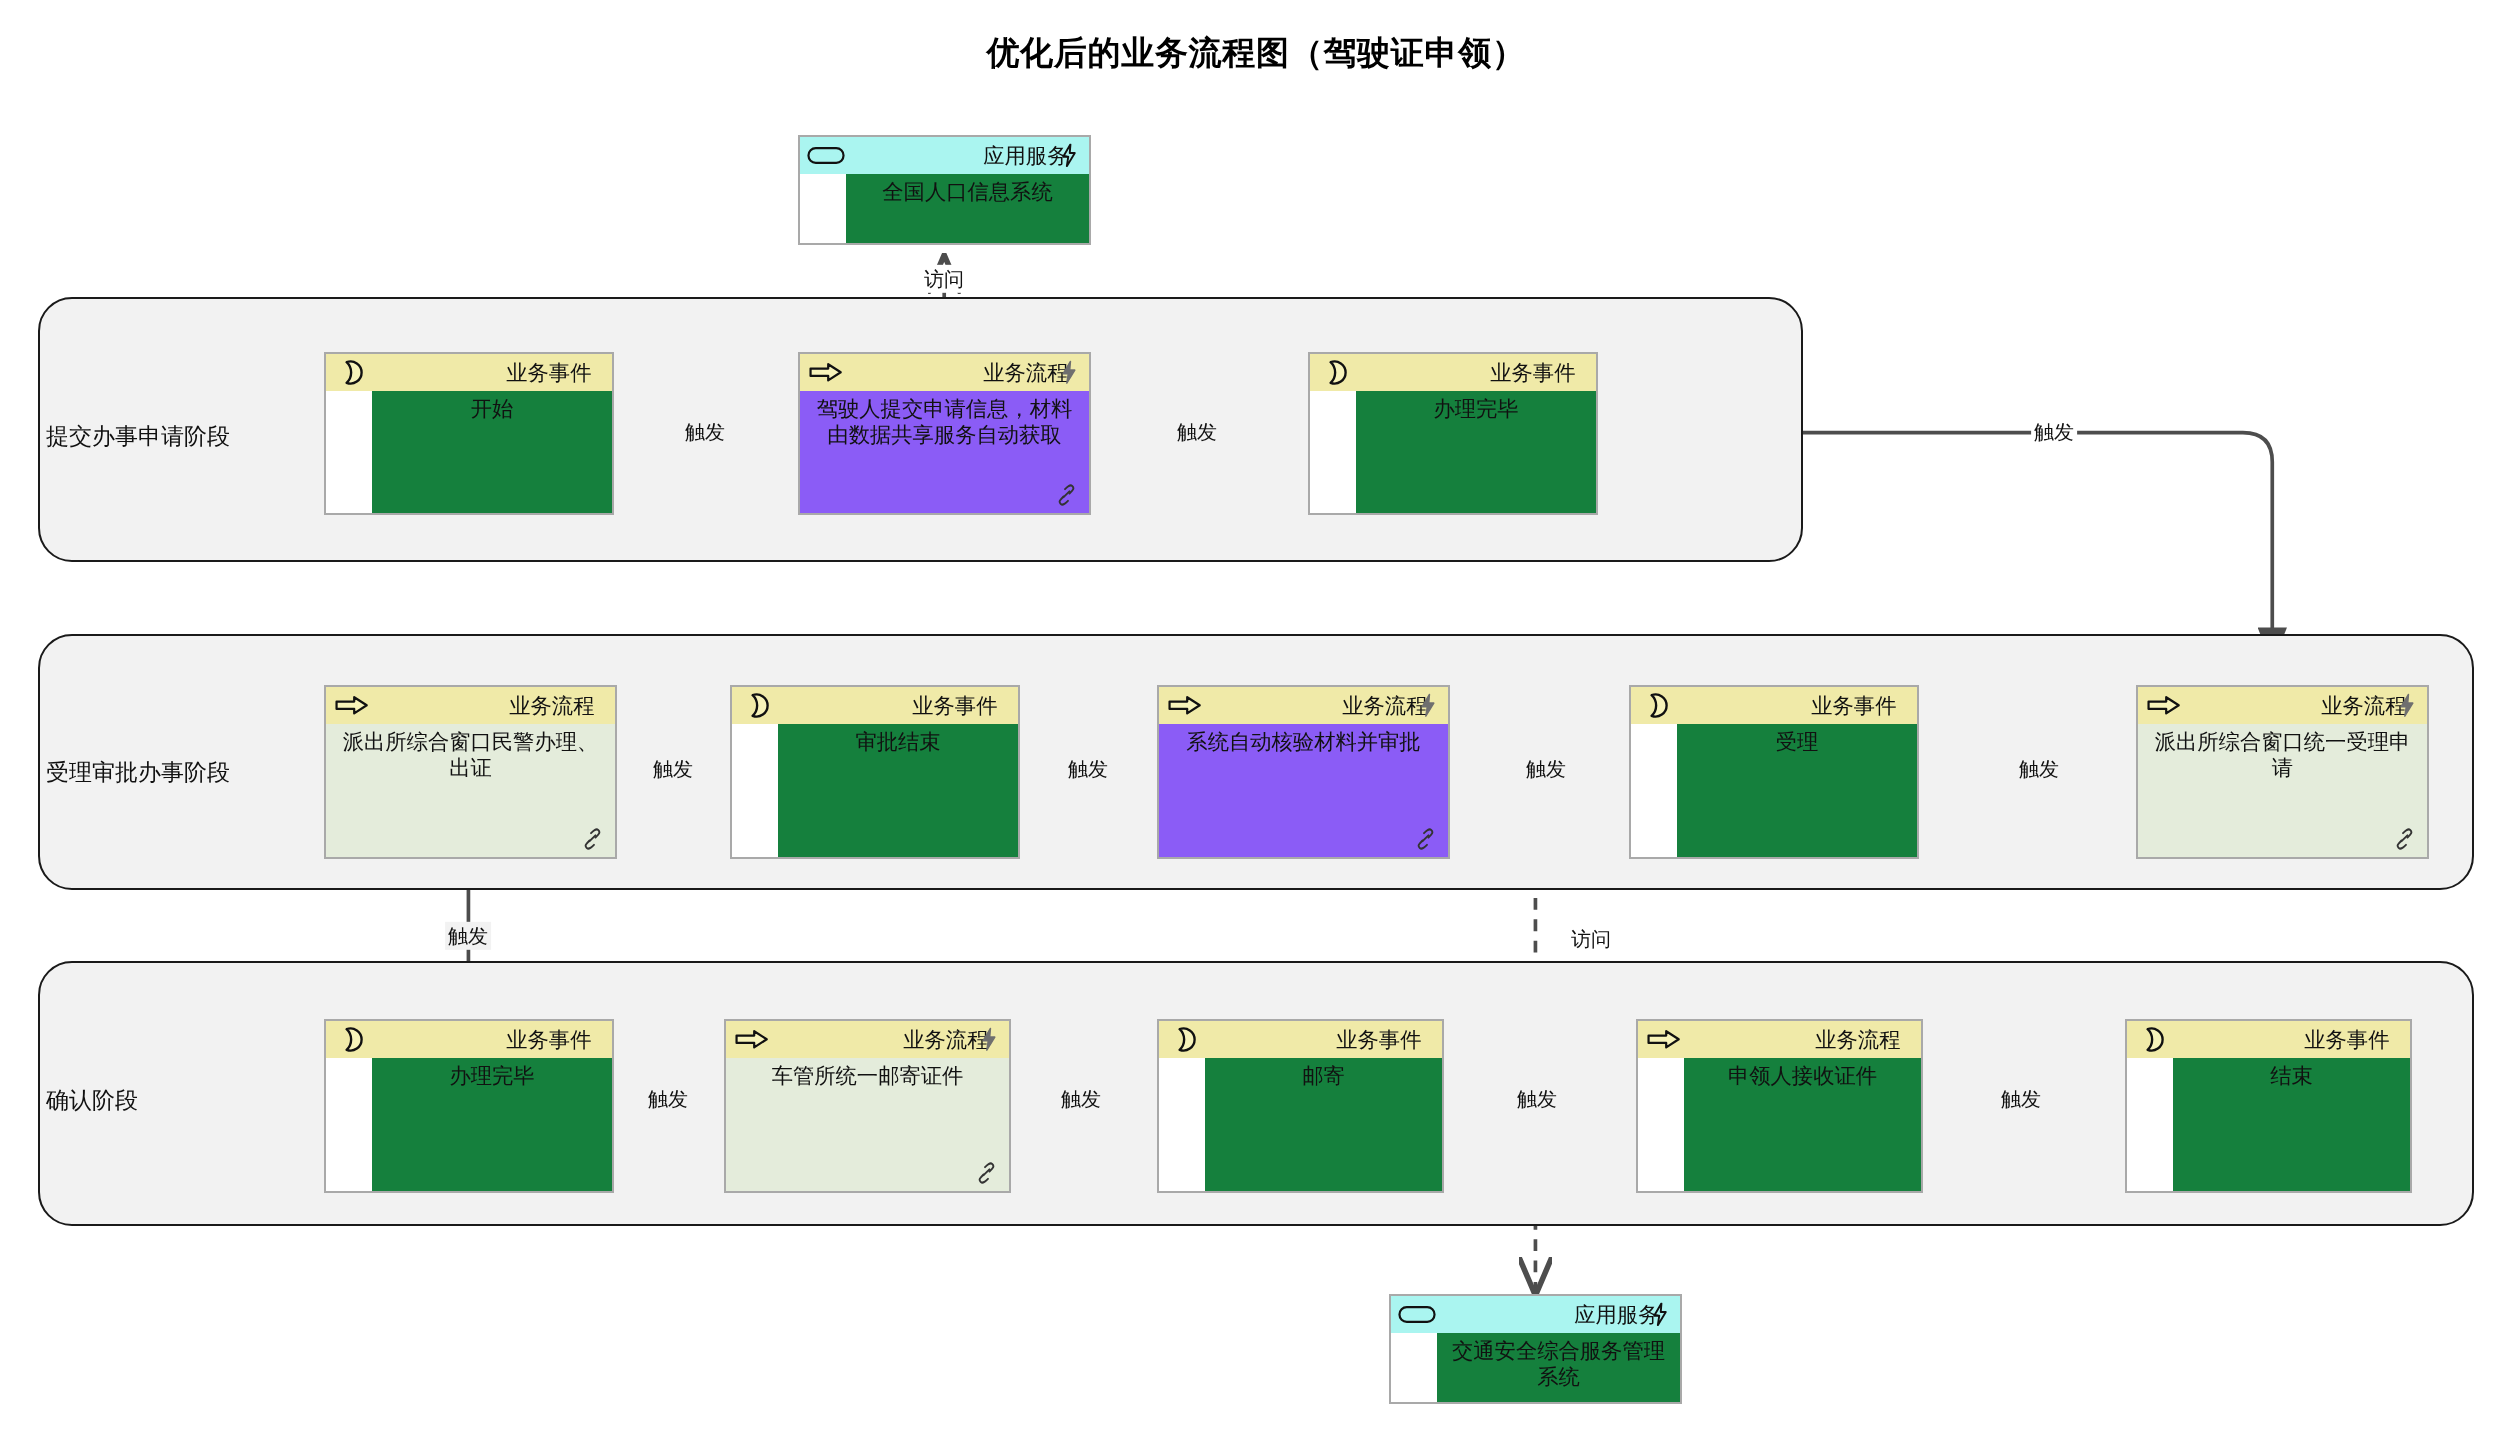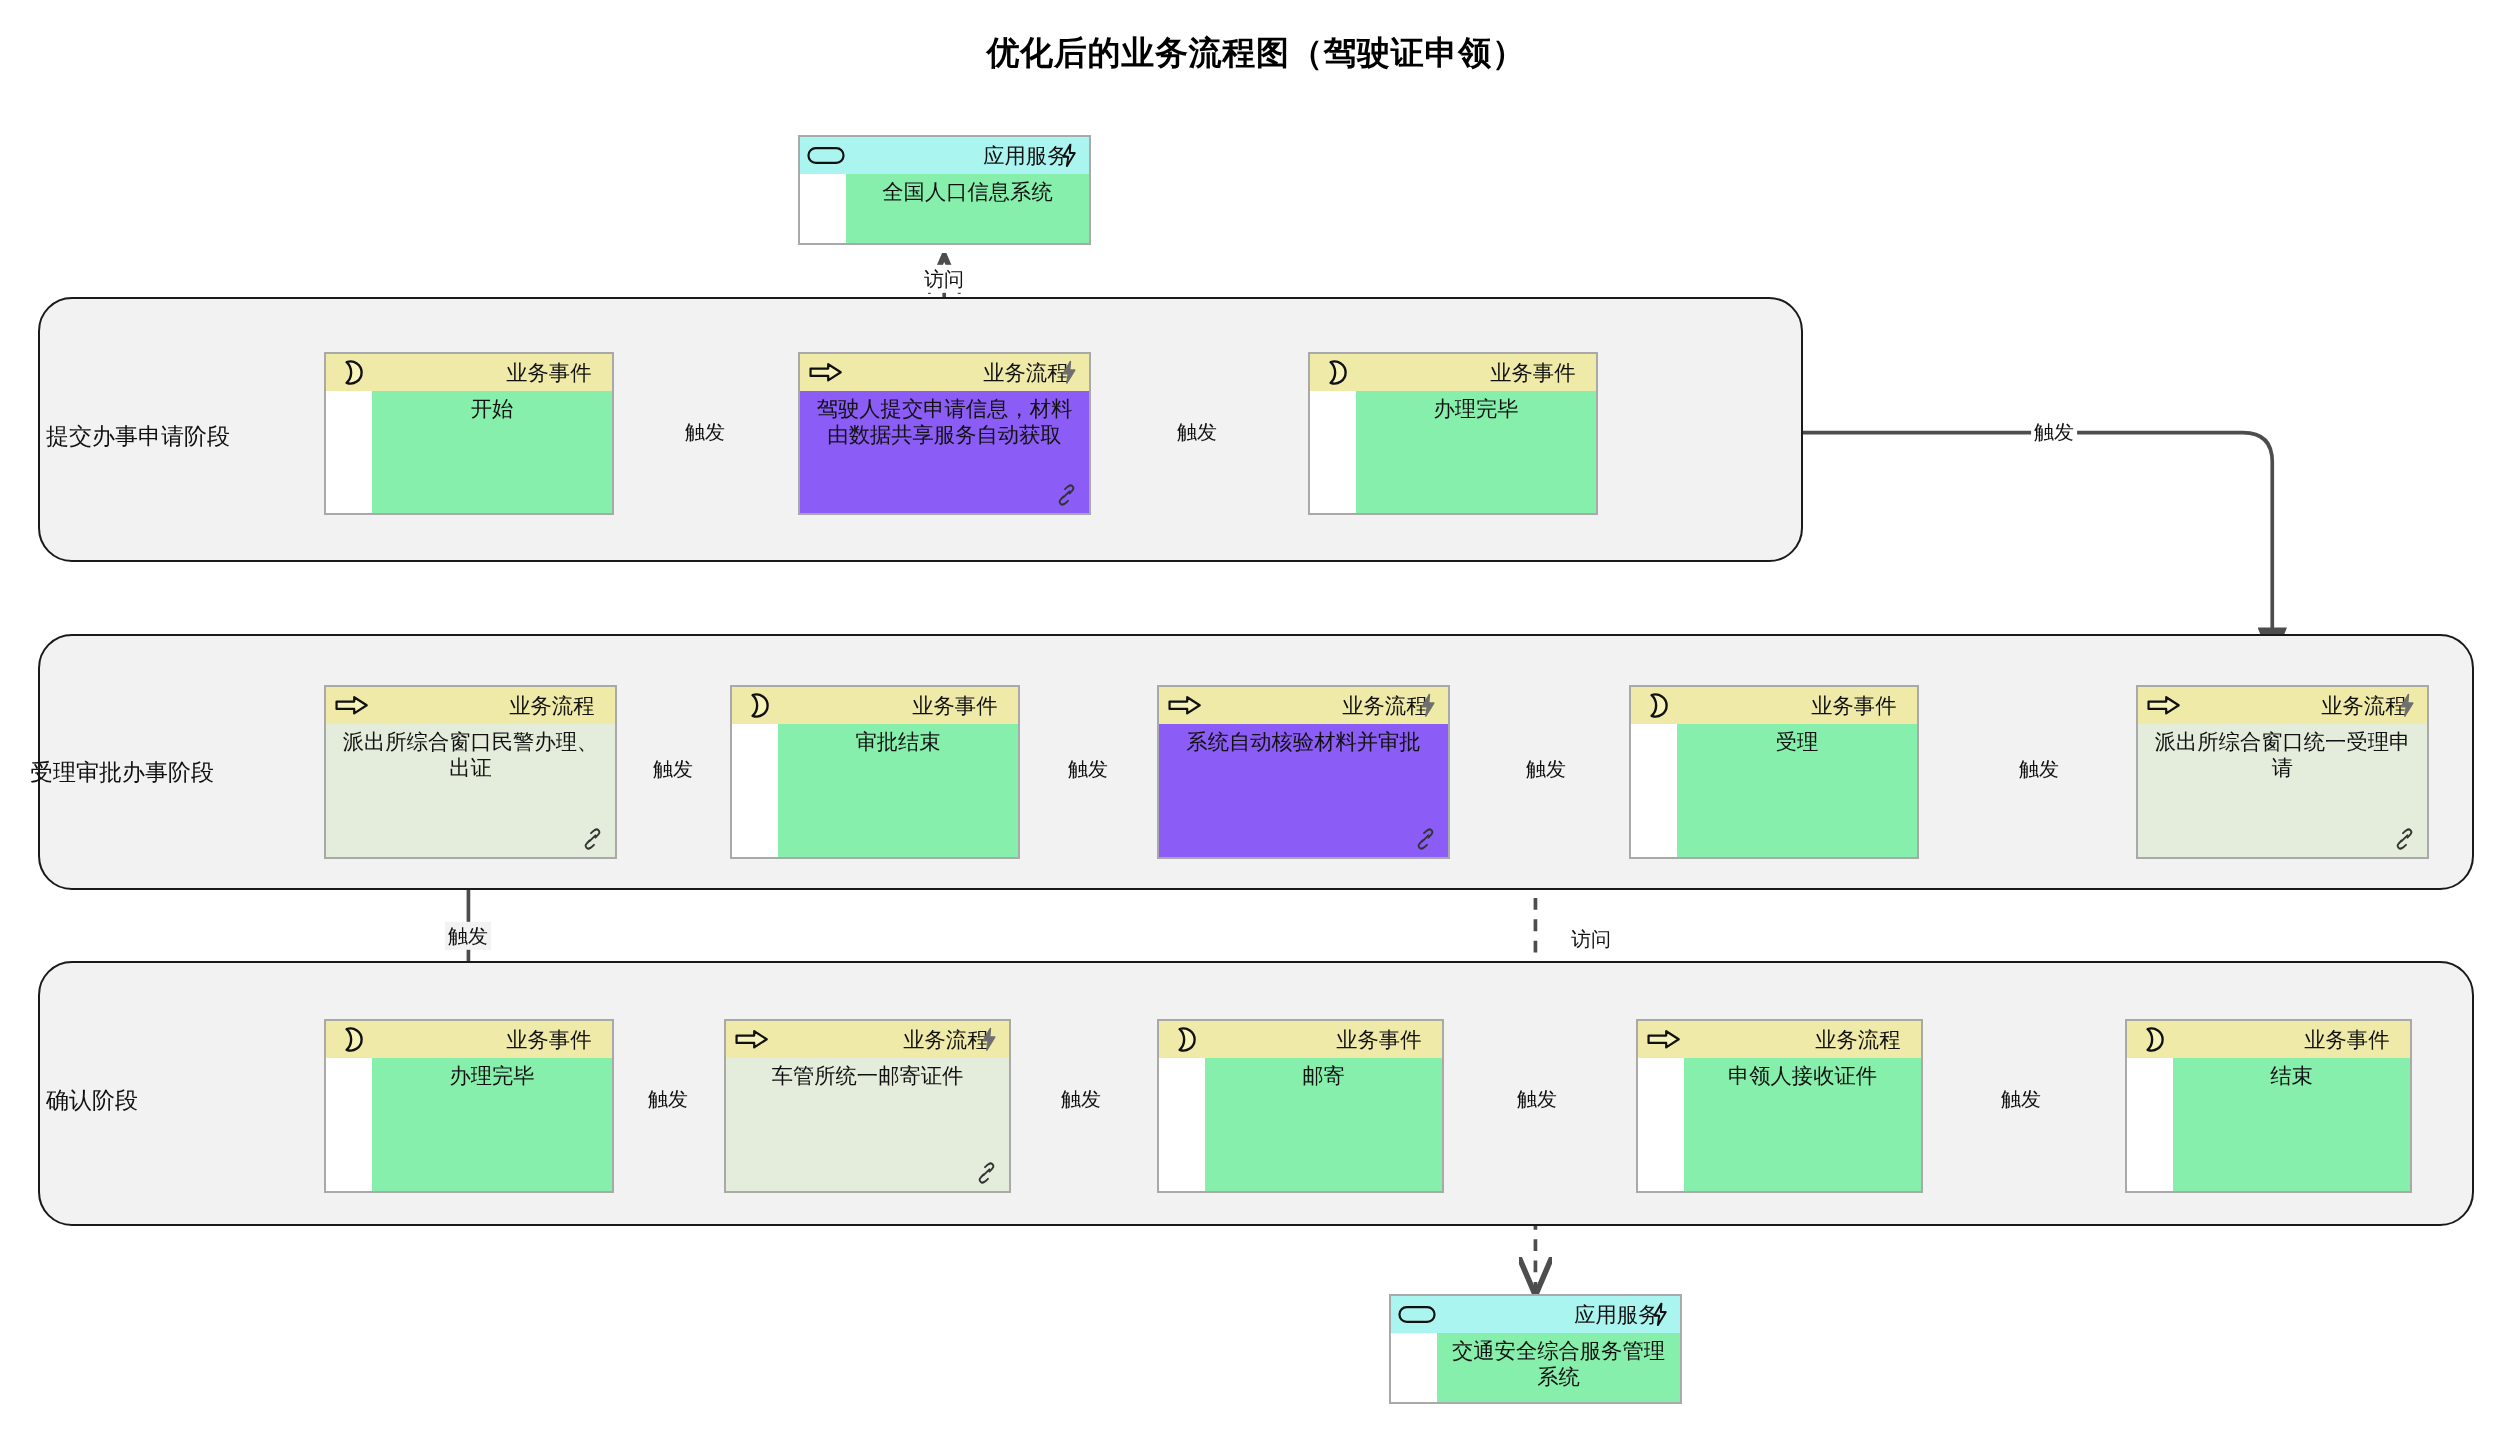--- a/index.html
+++ b/index.html
@@ -108,21 +108,21 @@
     flex: 1 1 auto;
     position: relative;
     padding: 5.9px 8.8px 0 8.8px;
     box-sizing: border-box;
     text-align: center;
     font-size: 21.3px;
     line-height: 1.22;
     color: #111111;
     word-break: break-all;
   }
-  .body-white { background: #86efac; margin-left: 46px; }
+  .body-white { background: #15803d; margin-left: 46px; }
   .body-blue  { background: #8b5cf6; }
   .body-green { background: #e4ecdb; }
   .link-icon {
     position: absolute;
     right: 10.3px;
     bottom: 7.4px;
     width: 25px;
     height: 22px;
   }
 
@@ -183,21 +183,21 @@
     <g stroke="#4d4d4d" stroke-width="5" fill="none" stroke-dasharray="16 13">
       <line x1="1284" y1="466" x2="1284" y2="348" marker-end="url(#arrowOpen)"></line>
       <path d="M1972,1076 L2088,1076 L2088,1760" marker-end="url(#arrowOpen)"></path>
     </g>
   </svg>
 
   <div class="phase" style="left:38px; top:297px; width:1765px; height:265px;"></div>
   <div class="phase-label" style="left:46px; top:421px;">提交办事申请阶段</div>
 
   <div class="phase" style="left:38px; top:634px; width:2436px; height:256px;"></div>
-  <div class="phase-label" style="left:30px; top:757px;">受理审批办事阶段</div>
+  <div class="phase-label" style="left:46px; top:757px;">受理审批办事阶段</div>
 
   <div class="phase" style="left:38px; top:961px; width:2436px; height:265px;"></div>
   <div class="phase-label" style="left:46px; top:1085px;">确认阶段</div>
 
   <div class="node" style="left:798px; top:135px; width:293px; height:110px;">
     <div class="node-header cyan">
       <span class="hdr-icon">
         <svg width="38" height="19" viewBox="0 0 52 26" xmlns="http://www.w3.org/2000/svg">
           <rect x="2" y="3" width="48" height="20" rx="10" ry="10" fill="#aaf5f0" stroke="#111" stroke-width="3"></rect>
         </svg>

